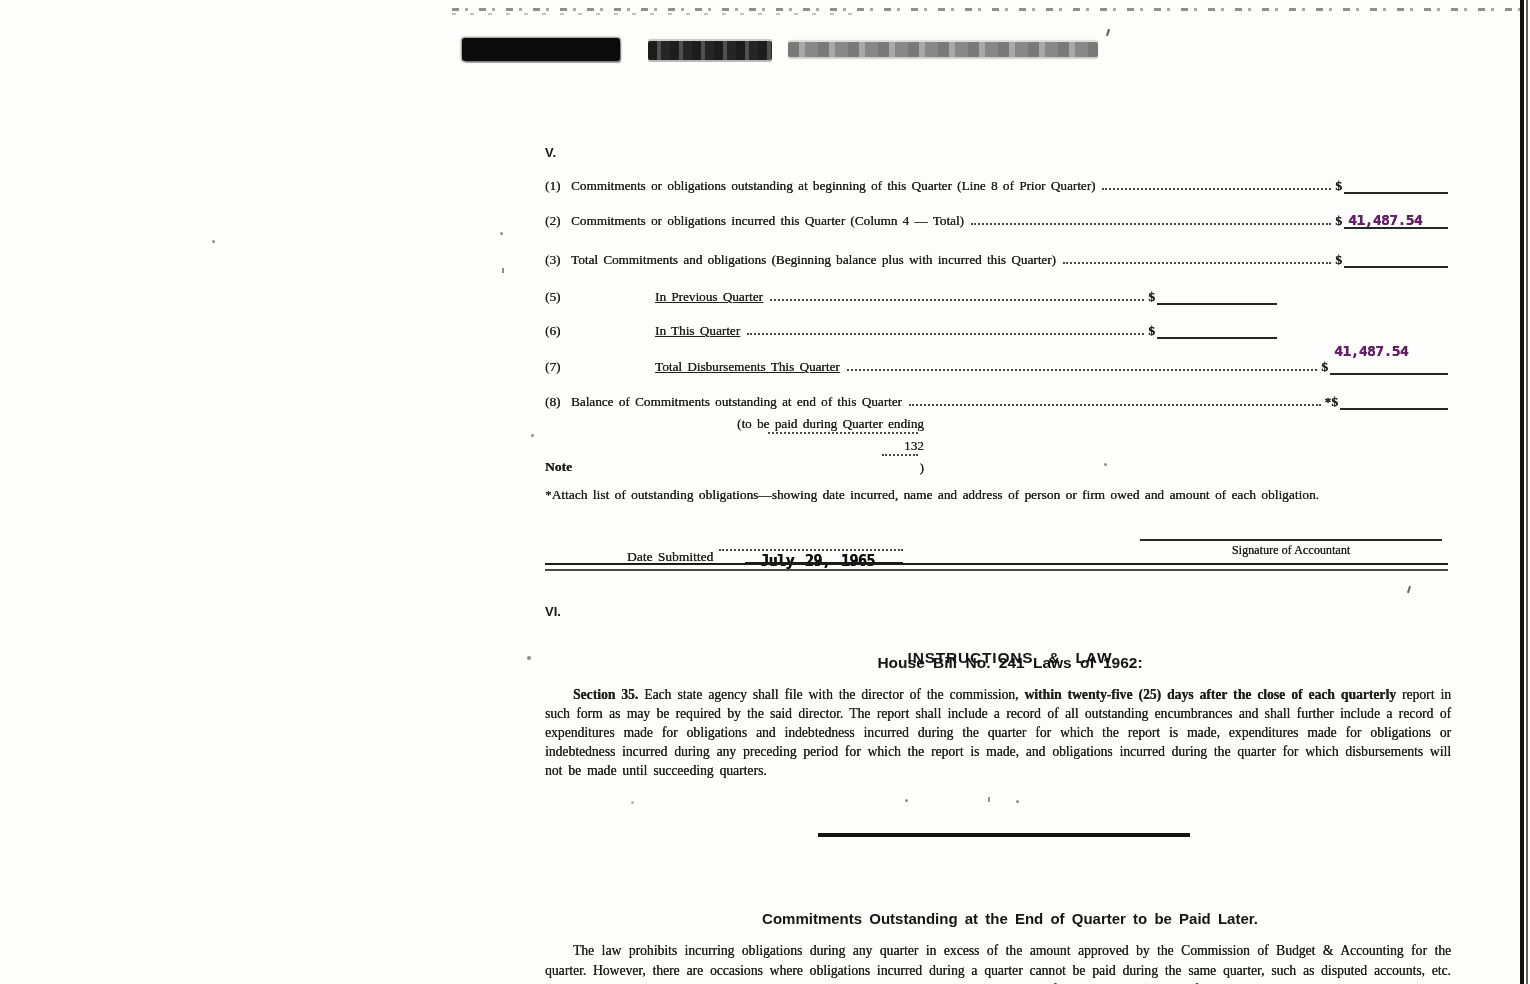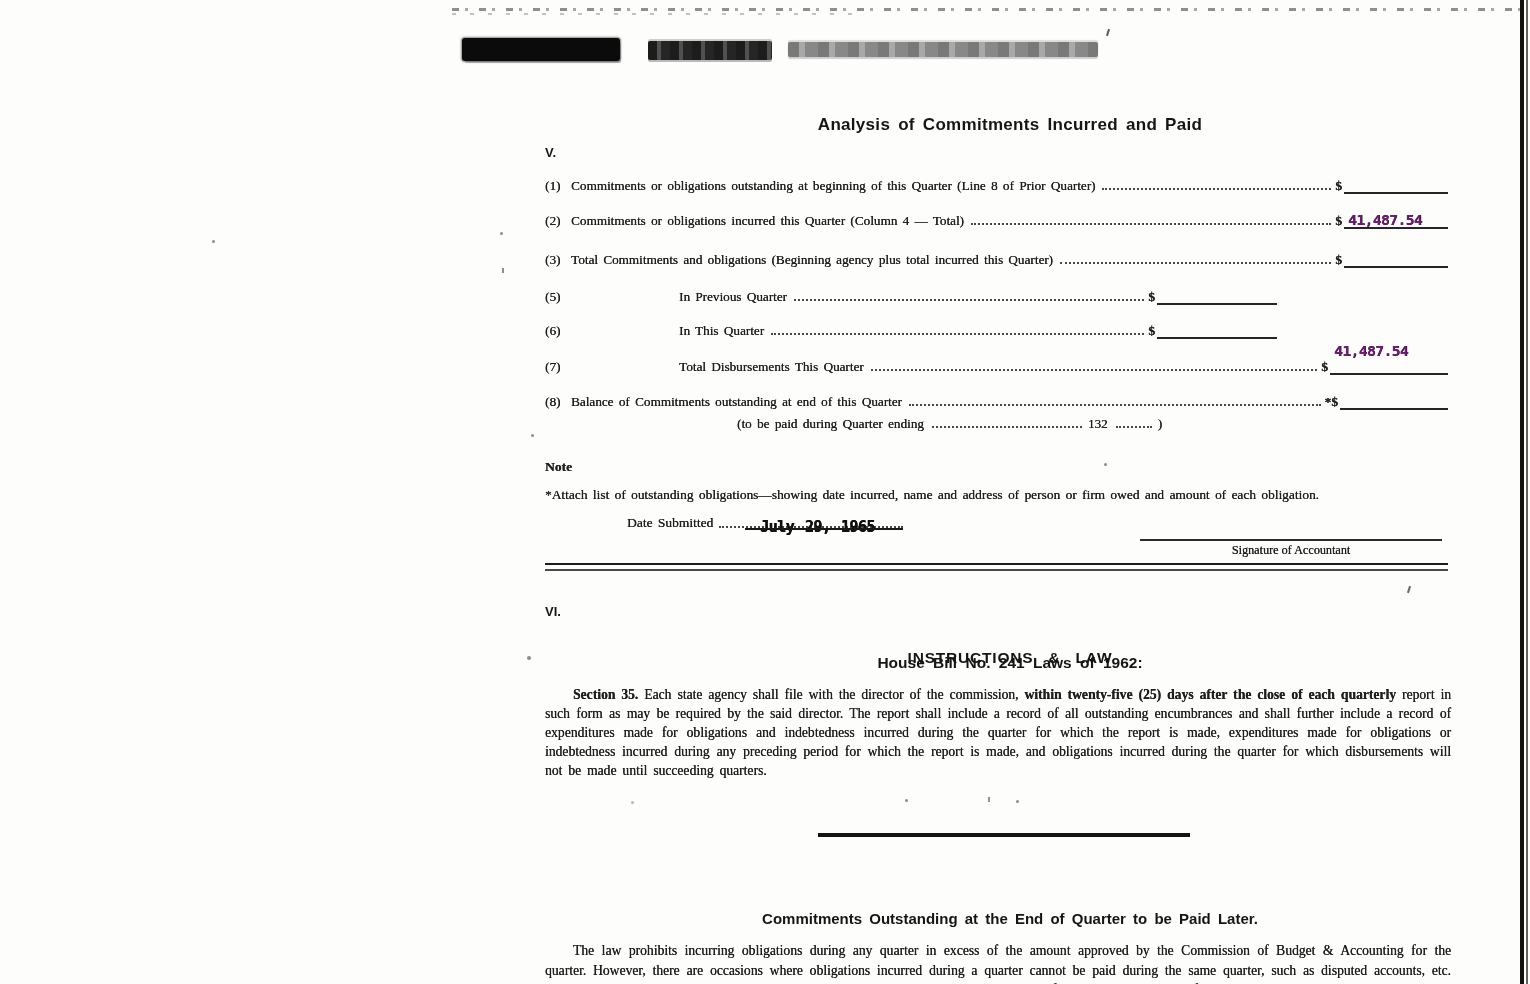--- a/index.html
+++ b/index.html
@@ -64,21 +64,21 @@
   
   .row{
     display:flex;align-items:flex-end;
     font-size:13.2px;line-height:17px;
     word-spacing:2px;
     text-shadow:.25px 0 0 currentColor;
     white-space:nowrap;
   }
   .row .num{width:26px;flex:0 0 auto;}
   .row .lbl{flex:0 0 auto;padding-right:3px;}
-  .row .lbl-indent{margin-left:108px;}
+  .row .lbl-indent{margin-left:84px;text-decoration:underline;}
   .row .leader{flex:1 1 auto;border-bottom:2px dotted #474747;margin:0 4px 4px 4px;min-width:40px;}
   .row .cur{flex:0 0 auto;font-weight:700;font-size:13.5px;padding:0 2px 0 0;}
   .row .amt{flex:0 0 auto;position:relative;border-bottom:2.5px solid #262626;height:16px;}
   .amt-full{width:104px;}
   .amt-mid{width:120px;}
   .typed{
     position:absolute;left:4px;
     font-family:"DejaVu Sans Mono", monospace;
     font-weight:700;font-size:14.5px;letter-spacing:-.5px;
     color:#701a75;white-space:nowrap;
@@ -91,32 +91,32 @@
   .r2{left:545px;top:211px;width:903px;}
   .r3{left:545px;top:250px;width:903px;}
   .r5{left:545px;top:287px;width:732px;}
   .r6{left:545px;top:321px;width:732px;}
   .r7{left:545px;top:357px;width:903px;}
   .r8{left:545px;top:392px;width:903px;}
 
   .subline{
     left:737px;top:416px;
     display:flex;align-items:flex-end;
-    font-size:13.2px;word-spacing:2px;text-shadow:.25px 0 0 currentColor;white-space:nowrap;
+    font-size:13.2px;word-spacing:2px;text-shadow:.25px 0 0 currentColor;white-space:nowrap;flex-direction:column;
   }
   .subline .fill{border-bottom:2px dotted #474747;margin:0 6px 4px 8px;}
   .fill-long{width:150px;}
   .fill-short{width:36px;}
 
   
   .note-heading{left:545px;top:459px;font-size:13.5px;font-weight:700;text-shadow:.3px 0 0 currentColor;}
   .note-body{left:545px;top:487px;width:908px;font-size:13.4px;word-spacing:2px;text-shadow:.25px 0 0 currentColor;}
 
   
-  .date-block{left:627px;top:515px;width:276px;display:flex;align-items:flex-end;font-size:13.5px;word-spacing:2px;text-shadow:.25px 0 0 currentColor;}
+  .date-block{left:627px;top:549px;width:276px;display:flex;align-items:flex-start;font-size:13.5px;word-spacing:2px;text-shadow:.25px 0 0 currentColor;}
   .date-block .fill{flex:1 1 auto;border-bottom:2px dotted #474747;margin:0 0 3px 6px;}
   .date-typed{
     left:133px;top:3px;
     font-family:"DejaVu Sans Mono", monospace;
     font-weight:700;font-size:15px;letter-spacing:-.5px;color:#0f0f0f;
     text-shadow:.5px 0 0 #0f0f0f;white-space:nowrap;
   }
   .date-strike{left:118px;top:12.5px;width:158px;height:2.5px;background:#181818;}
   .sig-line{left:1140px;top:539px;width:302px;height:2px;background:#2a2a2a;}
   .sig-label{left:1140px;top:543px;width:302px;text-align:center;font-size:12.2px;text-shadow:.25px 0 0 currentColor;}
@@ -155,21 +155,20 @@
   <div class="abs speck" style="left:527px;top:656px;width:4px;height:4px;"></div>
   <div class="abs speck" style="left:531px;top:434px;"></div>
   <div class="abs speck" style="left:1104px;top:463px;"></div>
   <div class="abs speck" style="left:1107px;top:29px;width:2px;height:7px;border-radius:0;transform:rotate(18deg);background:#333;"></div>
   <div class="abs speck" style="left:1408px;top:586px;width:2px;height:7px;border-radius:0;transform:rotate(18deg);background:#444;"></div>
   <div class="abs speck" style="left:905px;top:799px;"></div>
   <div class="abs speck" style="left:988px;top:797px;width:2px;height:5px;border-radius:0;background:#777;"></div>
   <div class="abs speck" style="left:1016px;top:800px;"></div>
   <div class="abs speck" style="left:631px;top:801px;opacity:.5;"></div>
 
-  <div class="abs h-sans title">Analysis of Commitments Incurred and Paid</div>
   <div class="abs h-sans vlabel">V.</div>
 
   <div class="abs row r1">
     <span class="num">(1)</span>
     <span class="lbl">Commitments or obligations outstanding at beginning of this Quarter (Line 8 of Prior Quarter)</span>
     <span class="leader"></span>
     <span class="cur">$</span>
     <span class="amt amt-full"></span>
   </div>
 
@@ -178,21 +177,21 @@
     <span class="lbl">Commitments or obligations incurred this Quarter (Column 4 — Total)</span>
     <span class="leader"></span>
     <span class="cur">$</span>
     <span class="amt amt-full">
       <span class="typed typed-under">41,487.54</span>
     </span>
   </div>
 
   <div class="abs row r3">
     <span class="num">(3)</span>
-    <span class="lbl">Total Commitments and obligations (Beginning agency plus total incurred this Quarter)</span>
+    <span class="lbl">Total Commitments and obligations (Beginning balance plus with incurred this Quarter)</span>
     <span class="leader"></span>
     <span class="cur">$</span>
     <span class="amt amt-full"></span>
   </div>
 
   <div class="abs row r5">
     <span class="num">(5)</span>
     <span class="lbl lbl-indent">In Previous Quarter</span>
     <span class="leader"></span>
     <span class="cur">$</span>

